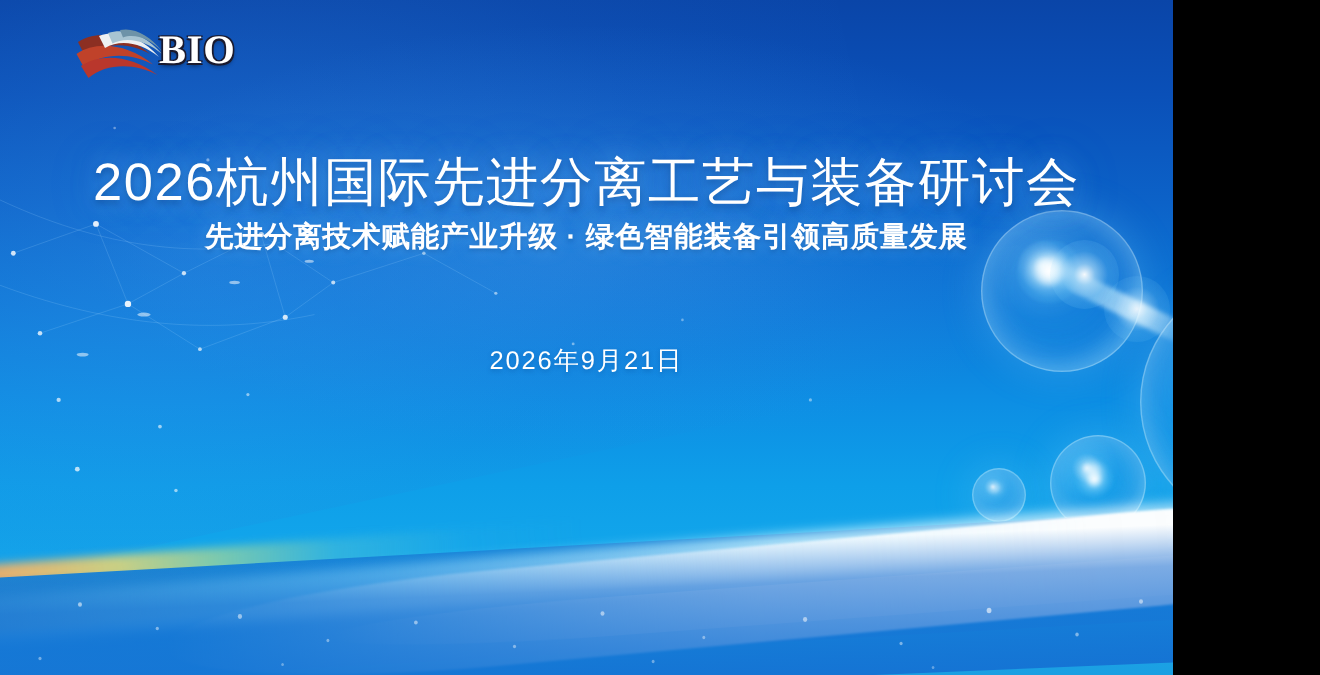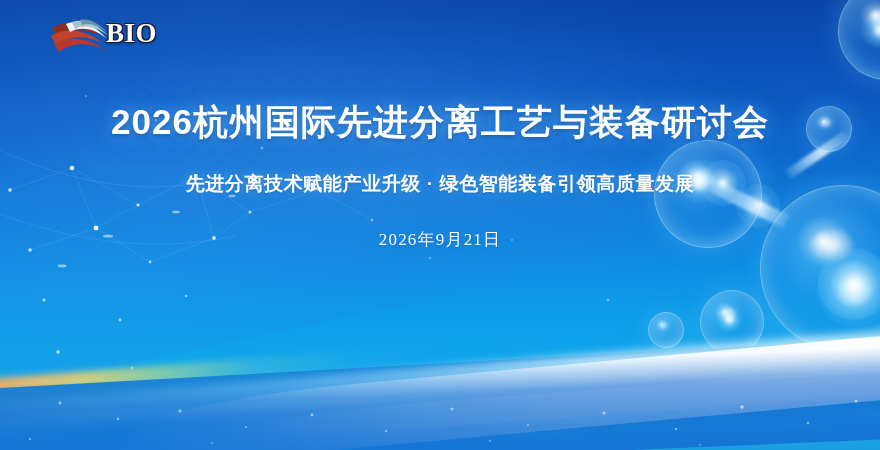--- a/index.html
+++ b/index.html
@@ -2,21 +2,21 @@
 <html><head>
 <meta charset="utf-8">
 <style>
   html, body {
     margin: 0;
     padding: 0;
     background: #000;
   }
   #banner {
     position: relative;
-    width: 880px;
+    width: 782px;
     height: 450px;
     overflow: hidden;
     font-family: "Liberation Sans", "DejaVu Sans", sans-serif;
     
     background: linear-gradient(180deg,
       #0a45a8 0%,
       #0a50b8 14%,
       #0c62c8 30%,
       #0d79d8 46%,
       #0d8fe4 60%,
@@ -228,42 +228,41 @@
   
   .content {
     position: absolute;
     left: 0; right: 0; top: 0;
     text-align: center;
   }
   .title-block { margin-top: 98px; }
   .title-line {
     color: #ffffff;
     font-size: 35px;
-    font-weight: bold;
+    font-weight: normal;
     line-height: 47px;
     letter-spacing: 1px;
     text-shadow:
       0 0 16px rgba(120,200,255,0.55),
       0 0 34px rgba(60,150,240,0.40),
       0 2px 4px rgba(4,40,100,0.45);
     white-space: nowrap;
     text-align: center;
   }
   .subtitle {
-    margin-top: 26px;
     color: #ffffff;
     font-size: 19px;
     font-weight: bold;
     letter-spacing: 0.6px;
     text-shadow:
       0 0 12px rgba(130,205,255,0.45),
       0 1px 3px rgba(6,60,130,0.40);
     white-space: nowrap;
   }
-  .meta-block { margin-top: 29px; font-family: Liberation Serif, serif; }
+  .meta-block { margin-top: 56px; }
   .meta-line {
     color: #ffffff;
     font-size: 17px;
     font-weight: normal;
     line-height: 27px;
     letter-spacing: 1.2px;
     text-shadow: 0 1px 3px rgba(6,70,140,0.35);
     white-space: nowrap;
   }
 </style>

